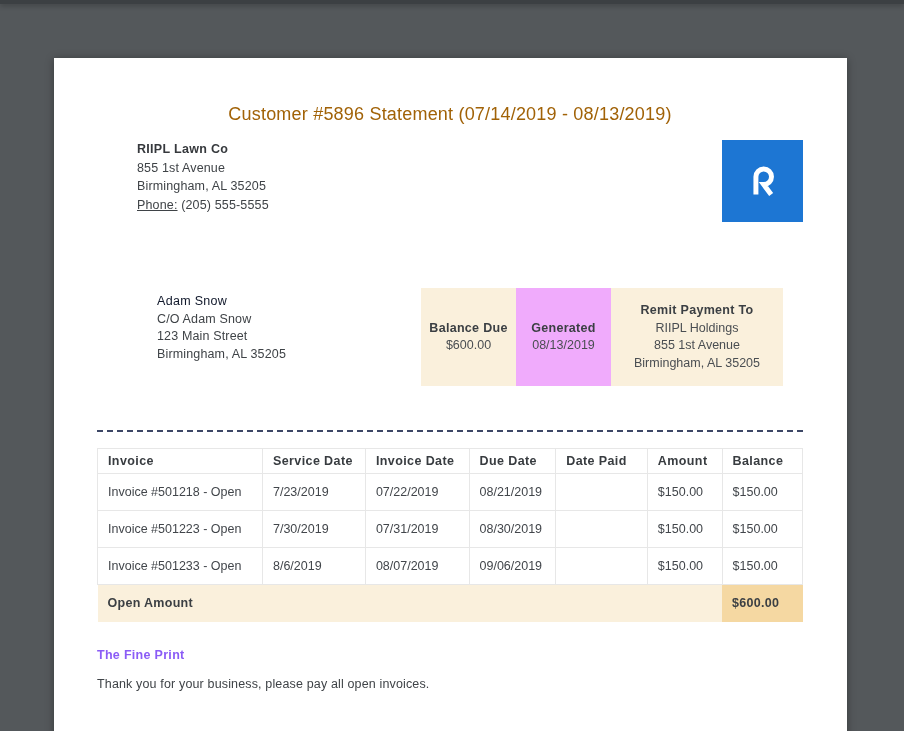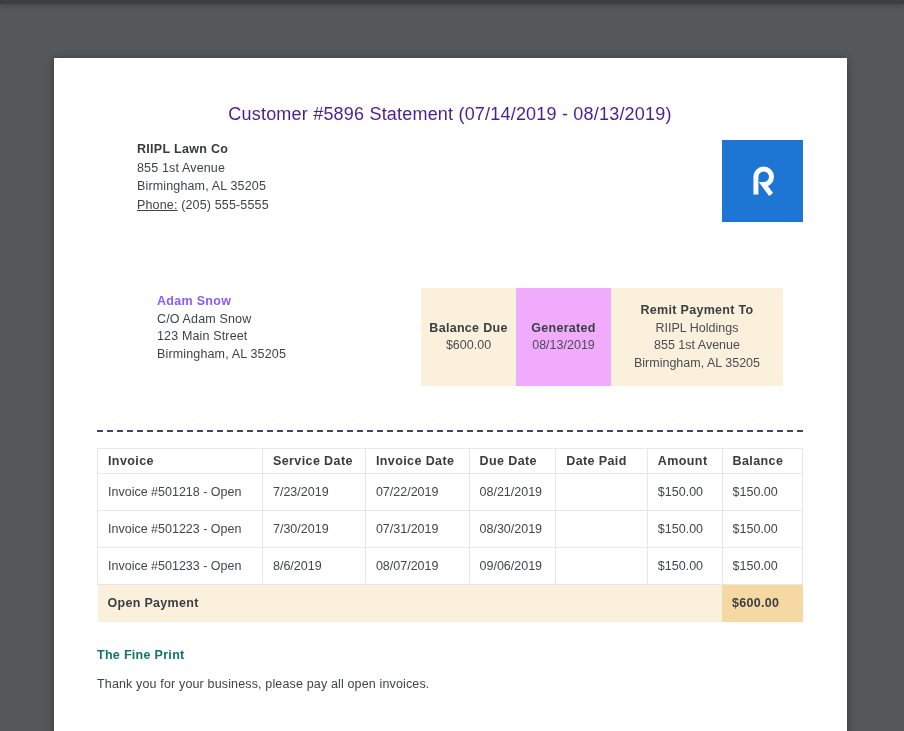--- a/index.html
+++ b/index.html
@@ -20,21 +20,21 @@
     position: absolute; left: 54px; top: 58px;
     width: 793px; height: 1100px;
     background: #ffffff;
     box-shadow: 0 1px 8px rgba(0,0,0,.35);
     padding: 0 44px 0 43px;
   }
   .doc-title {
     padding-top: 44px;
     text-align: center;
     font-size: 18px; line-height: 24px;
-    color: #4c1d95;
+    color: #a16207;
     letter-spacing: .2px;
   }
   .header-row {
     display: flex; justify-content: space-between; align-items: flex-start;
     margin-top: 14px;
     gap: 26px;
   }
   .company-block {
     margin-left: 40px;
     font-size: 12.5px; line-height: 18.5px;
@@ -50,21 +50,21 @@
   }
   .party-row {
     display: flex; justify-content: space-between; align-items: flex-start;
     margin-top: 66px;
   }
   .customer-block {
     margin-left: 60px; margin-top: 5px;
     font-size: 12.5px; line-height: 17.5px;
     color: #3f4347; letter-spacing: .15px;
   }
-  .customer-name { font-weight: bold; color: #8b5cf6; letter-spacing: .3px; }
+  .customer-name { font-weight: normal; color: #0f172a; letter-spacing: .3px; }
   .summary-box { display: flex; width: 382px; height: 98px; }
   .summary-cell {
     display: flex; flex-direction: column; justify-content: center;
     text-align: center;
     font-size: 12.5px; line-height: 17.5px;
     color: #4a4e52;
     background: #faf0dc;
   }
   .summary-label { font-weight: bold; color: #3b3f43; letter-spacing: .3px; }
   .cell-balance-due { width: 95px; }
@@ -90,21 +90,21 @@
   .invoice-table td { height: 37px; }
   .invoice-table tr.open-row td {
     border: none;
     background: #faf0dc;
     font-weight: bold; color: #3b3f43; letter-spacing: .3px;
   }
   .invoice-table tr.open-row td.balance-cell { background: #f5d8a2; }
   .fine-print-heading {
     margin-top: 26px;
     font-size: 12.5px; font-weight: bold;
-    color: #0f766e; letter-spacing: .3px;
+    color: #8b5cf6; letter-spacing: .3px;
   }
   .fine-print-text {
     margin-top: 15px;
     font-size: 12.5px; color: #3f4347; letter-spacing: .15px;
   }
 </style>
 </head>
 <body>
 
 <div class="top-strip"></div>
@@ -197,21 +197,21 @@
       <tr>
         <td>Invoice #501233 - Open</td>
         <td>8/6/2019</td>
         <td>08/07/2019</td>
         <td>09/06/2019</td>
         <td></td>
         <td>$150.00</td>
         <td>$150.00</td>
       </tr>
       <tr class="open-row">
-        <td colspan="6">Open Payment</td>
+        <td colspan="6">Open Amount</td>
         <td class="balance-cell">$600.00</td>
       </tr>
     </tbody>
   </table>
 
   <div class="fine-print-heading">The Fine Print</div>
   <div class="fine-print-text">Thank you for your business, please pay all open invoices.</div>
 
 </div>
 

